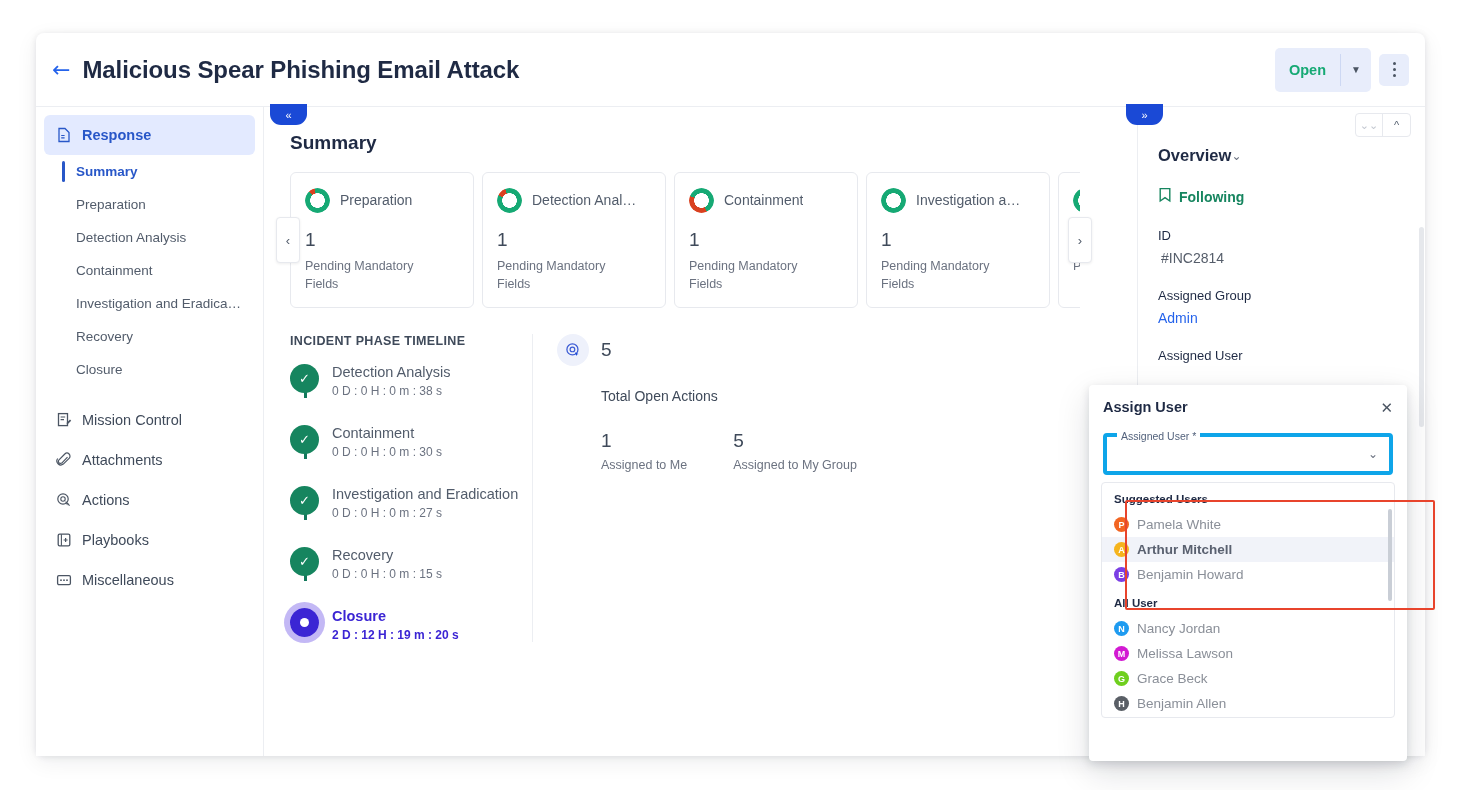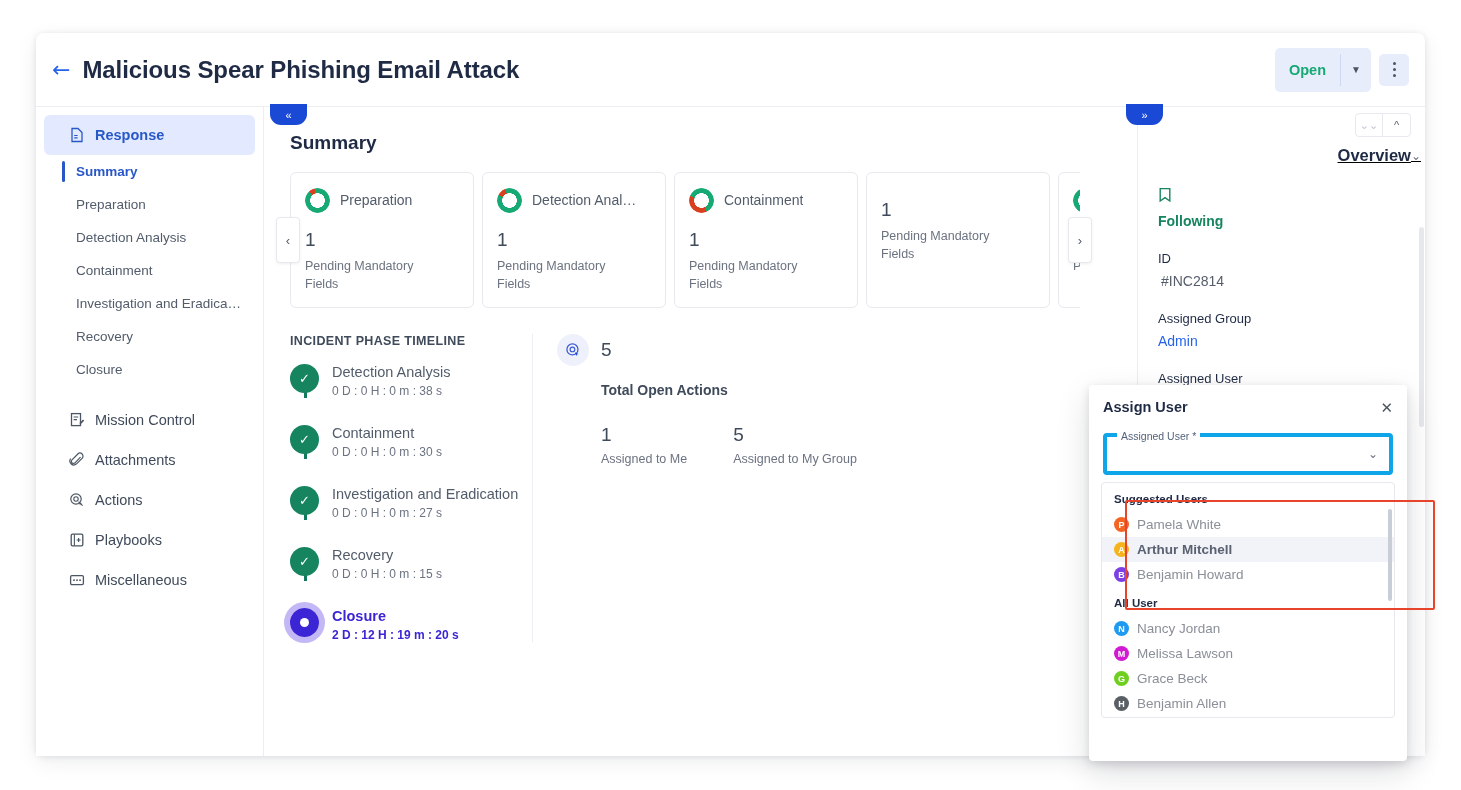--- a/index.html
+++ b/index.html
@@ -68,21 +68,21 @@
 
   
   .sidebar {
     width: 228px; flex: 0 0 228px;
     border-right: 1px solid #eceef2;
     padding-top: 8px;
     background: #fff;
   }
   .nav-primary {
     display: flex; align-items: center; gap: 10px;
-    height: 40px; margin: 0 8px; padding: 0 25px;
+    height: 40px; margin: 0 8px; padding: 0 12px;
     border-radius: 6px; cursor: pointer;
     font-size: 14.5px; color: #3f4a5a;
   }
   .nav-primary.active { background: #e3eaff; color: #2857c8; font-weight: 700; }
   .nav-primary .ic { width: 16px; height: 16px; flex: 0 0 16px; display:block; }
   .nav-sub {
     display: flex; align-items: center;
     height: 33px; margin-left: 20px; padding-left: 20px;
     font-size: 13.5px; color: #525c6b; cursor: pointer; position: relative;
   }
@@ -176,21 +176,21 @@
   .tl-time { font-size: 12px; color: #6b7280; margin-top: 4px; }
   .tl-item.current .tl-time { color: #3b25d4; font-weight: 700; }
 
   .actions-col { flex: 1 1 auto; border-left: 1px solid #eceef2; padding: 0 0 0 24px; min-width:0; }
   .act-head { display: flex; align-items: center; gap: 12px; }
   .act-icon {
     width: 32px; height: 32px; border-radius: 50%; background: #eef1fb;
     display:flex; align-items:center; justify-content:center; flex:0 0 32px;
   }
   .act-big { font-size: 19px; color: #3f4a5a; }
-  .act-label { font-size: 14px; font-weight: 700; color: #3f4a5a; margin: 16px 0 0 44px; }
+  .act-label { font-size: 14px; font-weight: 400; color: #3f4a5a; margin: 22px 0 0 44px; }
   .act-stats { display: flex; gap: 46px; margin: 26px 0 0 44px; }
   .stat-num { font-size: 19px; color: #3f4a5a; }
   .stat-lbl { font-size: 12.5px; color: #6b7280; margin-top: 6px; }
 
   
   .rightpanel {
     width: 288px; flex: 0 0 288px;
     border-left: 1px solid #eceef2;
     padding: 0 0 0 20px; position: relative; background: #fff;
   }
@@ -199,29 +199,28 @@
     display: flex; border: 1px solid #e7e9ee; border-radius: 4px; overflow: hidden;
     background: #fff;
   }
   .rp-toolbar div {
     width: 27px; height: 22px; display: flex; align-items: center; justify-content: center;
     font-size: 11px; cursor: pointer;
   }
   .rp-toolbar .d1 { color: #c2c7d0; border-right: 1px solid #e7e9ee; }
   .rp-toolbar .d2 { color: #556070; }
   .rp-head {
-    display: flex; align-items: center; justify-content: flex-end;
+    display: flex; align-items: center; justify-content: flex-start;
     padding: 39px 4px 0 0;
-    text-decoration: underline;
   }
   .rp-title { font-size: 16.5px; font-weight: 700; color: #1f2a44; }
   .rp-chev { color: #6b7280; font-size: 12px; cursor: pointer; }
   .following {
-    display: flex; align-items: flex-start; gap: 7px;
-    margin-top: 22px; color: #16855f; font-size: 14px; font-weight: 600; cursor: pointer; flex-direction: column;
+    display: flex; align-items: center; gap: 7px;
+    margin-top: 22px; color: #16855f; font-size: 14px; font-weight: 600; cursor: pointer;
   }
   .rp-field { margin-top: 22px; }
   .rp-key { font-size: 13px; font-weight: 400; color: #1f2a44; }
   .rp-val { font-size: 14px; color: #555d6a; margin-top: 7px; padding-left: 3px; }
   .rp-val.link { color: #2563eb; padding-left: 0; }
 
   
   .modal {
     position: absolute; left: 1053px; top: 352px;
     width: 318px; height: 376px;
@@ -424,20 +423,24 @@
           <div class="card">
             <div class="card-top">
               <span class="donut" style="background: conic-gradient(from -68.4deg, rgb(22, 169, 116) 0deg, rgb(22, 169, 116) 223.2deg, rgb(217, 64, 31) 223.2deg, rgb(217, 64, 31) 360deg); mask: radial-gradient(circle, transparent 0px, transparent 7.2px, rgb(0, 0, 0) 7.4px);"></span>
               <span class="card-name">Containment</span>
             </div>
             <div class="card-num">1</div>
             <div class="card-sub">Pending Mandatory Fields</div>
           </div>
 
           <div class="card">
+            <div class="card-top">
+              <span class="donut" style="background: conic-gradient(rgb(22, 169, 116) 0deg, rgb(22, 169, 116) 360deg); mask: radial-gradient(circle, transparent 0px, transparent 7.2px, rgb(0, 0, 0) 7.4px);"></span>
+              <span class="card-name">Investigation a…</span>
+            </div>
             <div class="card-num">1</div>
             <div class="card-sub">Pending Mandatory Fields</div>
           </div>
 
           <div class="card">
             <div class="card-top">
               <span class="donut" style="background: conic-gradient(rgb(22, 169, 116) 0deg, rgb(22, 169, 116) 360deg); mask: radial-gradient(circle, transparent 0px, transparent 7.2px, rgb(0, 0, 0) 7.4px);"></span>
 
             </div>
             <div class="card-num">1</div>

